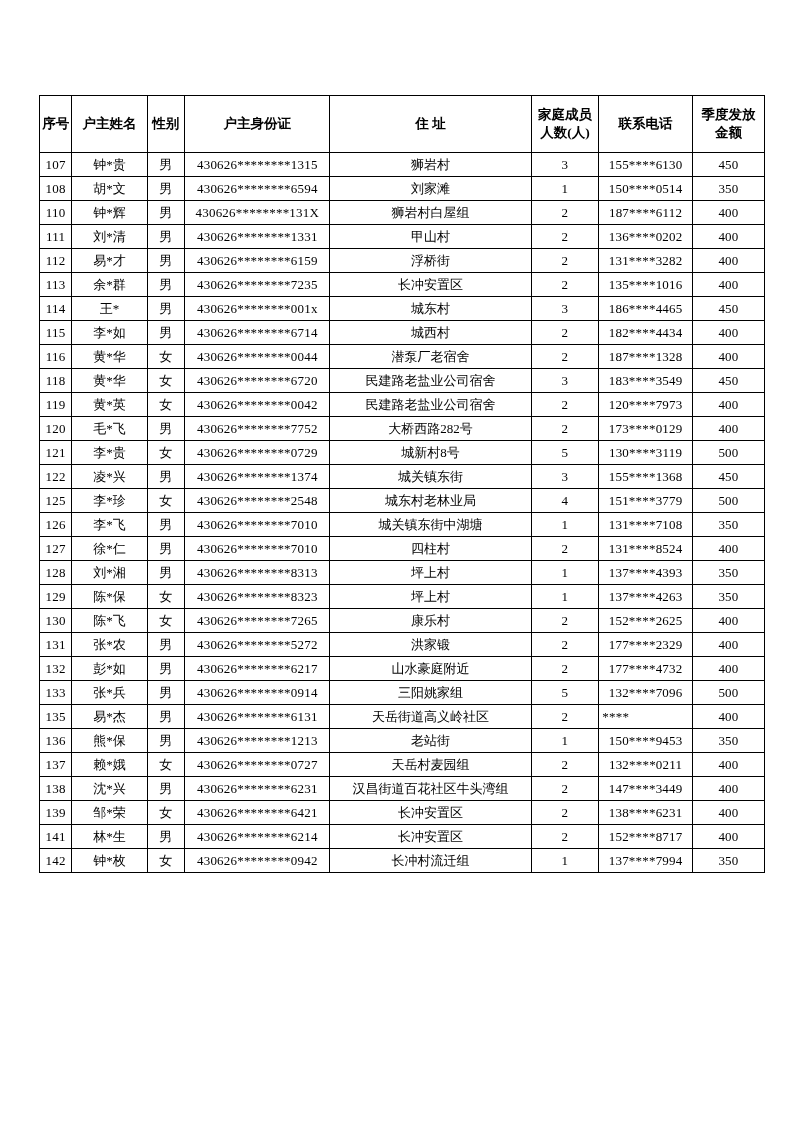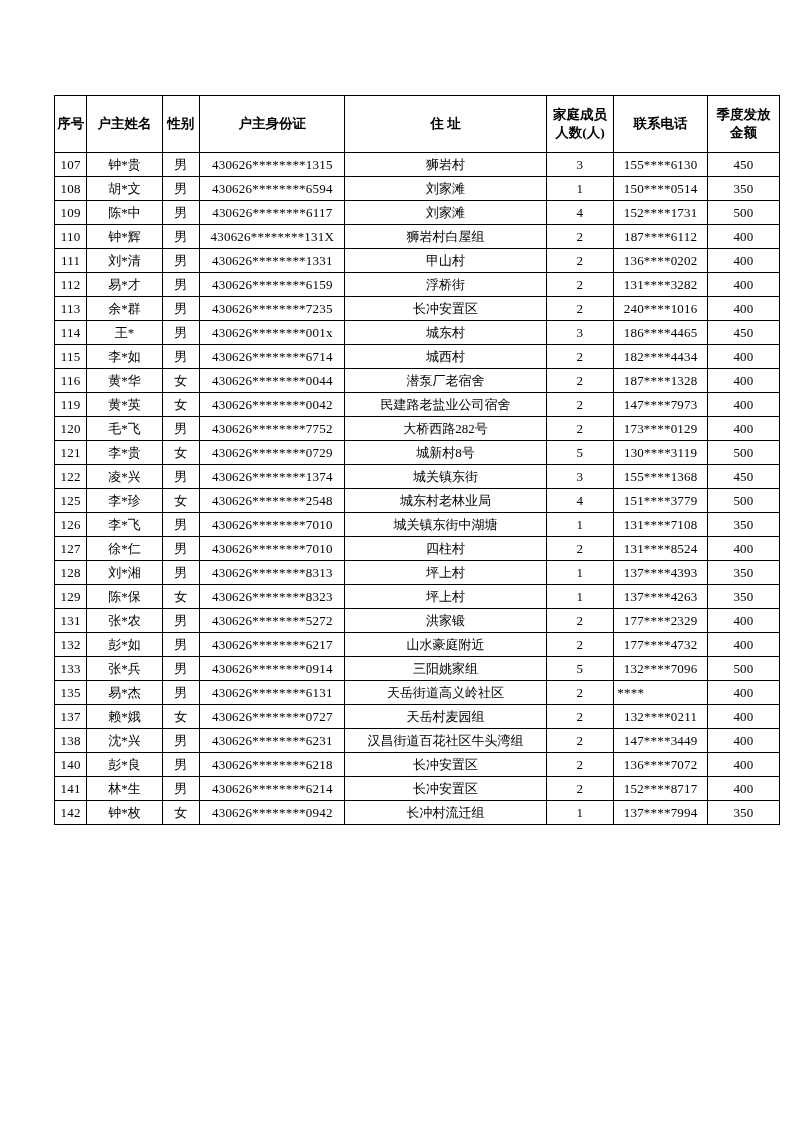--- a/index.html
+++ b/index.html
@@ -8,21 +8,21 @@
     width: 793px;
     height: 1122px;
     background: #ffffff;
     margin: 0 auto;
     font-family: "Liberation Serif", "DejaVu Serif", serif;
     color: #000;
     overflow: hidden;
   }
   table.roster {
     position: absolute;
-    left: 54px;
+    left: 39px;
     top: 95px;
     border-collapse: collapse;
     table-layout: fixed;
     width: 726px;
   }
   col.c-no      { width: 30px; }
   col.c-name    { width: 70px; }
   col.c-gender  { width: 35px; }
   col.c-id      { width: 135px; }
   col.c-address { width: 187px; }
@@ -100,30 +100,20 @@
           <td class="col-no">108</td>
           <td class="col-name">胡*文</td>
           <td class="col-gender">男</td>
           <td class="col-id">430626********6594</td>
           <td class="col-address">刘家滩</td>
           <td class="col-members">1</td>
           <td class="col-phone">150****0514</td>
           <td class="col-amount">350</td>
         </tr>
         <tr>
-          <td class="col-no">109</td>
-          <td class="col-name">陈*中</td>
-          <td class="col-gender">男</td>
-          <td class="col-id">430626********6117</td>
-          <td class="col-address">刘家滩</td>
-          <td class="col-members">4</td>
-          <td class="col-phone">152****1731</td>
-          <td class="col-amount">500</td>
-        </tr>
-        <tr>
           <td class="col-no">110</td>
           <td class="col-name">钟*辉</td>
           <td class="col-gender">男</td>
           <td class="col-id">430626********131X</td>
           <td class="col-address">狮岩村白屋组</td>
           <td class="col-members">2</td>
           <td class="col-phone">187****6112</td>
           <td class="col-amount">400</td>
         </tr>
         <tr>
@@ -146,21 +136,21 @@
           <td class="col-phone">131****3282</td>
           <td class="col-amount">400</td>
         </tr>
         <tr>
           <td class="col-no">113</td>
           <td class="col-name">余*群</td>
           <td class="col-gender">男</td>
           <td class="col-id">430626********7235</td>
           <td class="col-address">长冲安置区</td>
           <td class="col-members">2</td>
-          <td class="col-phone">240****1016</td>
+          <td class="col-phone">135****1016</td>
           <td class="col-amount">400</td>
         </tr>
         <tr>
           <td class="col-no">114</td>
           <td class="col-name">王*</td>
           <td class="col-gender">男</td>
           <td class="col-id">430626********001x</td>
           <td class="col-address">城东村</td>
           <td class="col-members">3</td>
           <td class="col-phone">186****4465</td>
@@ -180,27 +170,37 @@
           <td class="col-no">116</td>
           <td class="col-name">黄*华</td>
           <td class="col-gender">女</td>
           <td class="col-id">430626********0044</td>
           <td class="col-address">潜泵厂老宿舍</td>
           <td class="col-members">2</td>
           <td class="col-phone">187****1328</td>
           <td class="col-amount">400</td>
         </tr>
         <tr>
+          <td class="col-no">118</td>
+          <td class="col-name">黄*华</td>
+          <td class="col-gender">女</td>
+          <td class="col-id">430626********6720</td>
+          <td class="col-address">民建路老盐业公司宿舍</td>
+          <td class="col-members">3</td>
+          <td class="col-phone">183****3549</td>
+          <td class="col-amount">450</td>
+        </tr>
+        <tr>
           <td class="col-no">119</td>
           <td class="col-name">黄*英</td>
           <td class="col-gender">女</td>
           <td class="col-id">430626********0042</td>
           <td class="col-address">民建路老盐业公司宿舍</td>
           <td class="col-members">2</td>
-          <td class="col-phone">147****7973</td>
+          <td class="col-phone">120****7973</td>
           <td class="col-amount">400</td>
         </tr>
         <tr>
           <td class="col-no">120</td>
           <td class="col-name">毛*飞</td>
           <td class="col-gender">男</td>
           <td class="col-id">430626********7752</td>
           <td class="col-address">大桥西路282号</td>
           <td class="col-members">2</td>
           <td class="col-phone">173****0129</td>
@@ -270,20 +270,30 @@
           <td class="col-no">129</td>
           <td class="col-name">陈*保</td>
           <td class="col-gender">女</td>
           <td class="col-id">430626********8323</td>
           <td class="col-address">坪上村</td>
           <td class="col-members">1</td>
           <td class="col-phone">137****4263</td>
           <td class="col-amount">350</td>
         </tr>
         <tr>
+          <td class="col-no">130</td>
+          <td class="col-name">陈*飞</td>
+          <td class="col-gender">女</td>
+          <td class="col-id">430626********7265</td>
+          <td class="col-address">康乐村</td>
+          <td class="col-members">2</td>
+          <td class="col-phone">152****2625</td>
+          <td class="col-amount">400</td>
+        </tr>
+        <tr>
           <td class="col-no">131</td>
           <td class="col-name">张*农</td>
           <td class="col-gender">男</td>
           <td class="col-id">430626********5272</td>
           <td class="col-address">洪家锻</td>
           <td class="col-members">2</td>
           <td class="col-phone">177****2329</td>
           <td class="col-amount">400</td>
         </tr>
         <tr>
@@ -310,47 +320,57 @@
           <td class="col-no">135</td>
           <td class="col-name">易*杰</td>
           <td class="col-gender">男</td>
           <td class="col-id">430626********6131</td>
           <td class="col-address">天岳街道高义岭社区</td>
           <td class="col-members">2</td>
           <td class="col-phone" style="text-align: left; padding-left: 3px;">****</td>
           <td class="col-amount">400</td>
         </tr>
         <tr>
+          <td class="col-no">136</td>
+          <td class="col-name">熊*保</td>
+          <td class="col-gender">男</td>
+          <td class="col-id">430626********1213</td>
+          <td class="col-address">老站街</td>
+          <td class="col-members">1</td>
+          <td class="col-phone">150****9453</td>
+          <td class="col-amount">350</td>
+        </tr>
+        <tr>
           <td class="col-no">137</td>
           <td class="col-name">赖*娥</td>
           <td class="col-gender">女</td>
           <td class="col-id">430626********0727</td>
           <td class="col-address">天岳村麦园组</td>
           <td class="col-members">2</td>
           <td class="col-phone">132****0211</td>
           <td class="col-amount">400</td>
         </tr>
         <tr>
           <td class="col-no">138</td>
           <td class="col-name">沈*兴</td>
           <td class="col-gender">男</td>
           <td class="col-id">430626********6231</td>
           <td class="col-address">汉昌街道百花社区牛头湾组</td>
           <td class="col-members">2</td>
           <td class="col-phone">147****3449</td>
           <td class="col-amount">400</td>
         </tr>
         <tr>
-          <td class="col-no">140</td>
-          <td class="col-name">彭*良</td>
-          <td class="col-gender">男</td>
-          <td class="col-id">430626********6218</td>
+          <td class="col-no">139</td>
+          <td class="col-name">邹*荣</td>
+          <td class="col-gender">女</td>
+          <td class="col-id">430626********6421</td>
           <td class="col-address">长冲安置区</td>
           <td class="col-members">2</td>
-          <td class="col-phone">136****7072</td>
+          <td class="col-phone">138****6231</td>
           <td class="col-amount">400</td>
         </tr>
         <tr>
           <td class="col-no">141</td>
           <td class="col-name">林*生</td>
           <td class="col-gender">男</td>
           <td class="col-id">430626********6214</td>
           <td class="col-address">长冲安置区</td>
           <td class="col-members">2</td>
           <td class="col-phone">152****8717</td>

